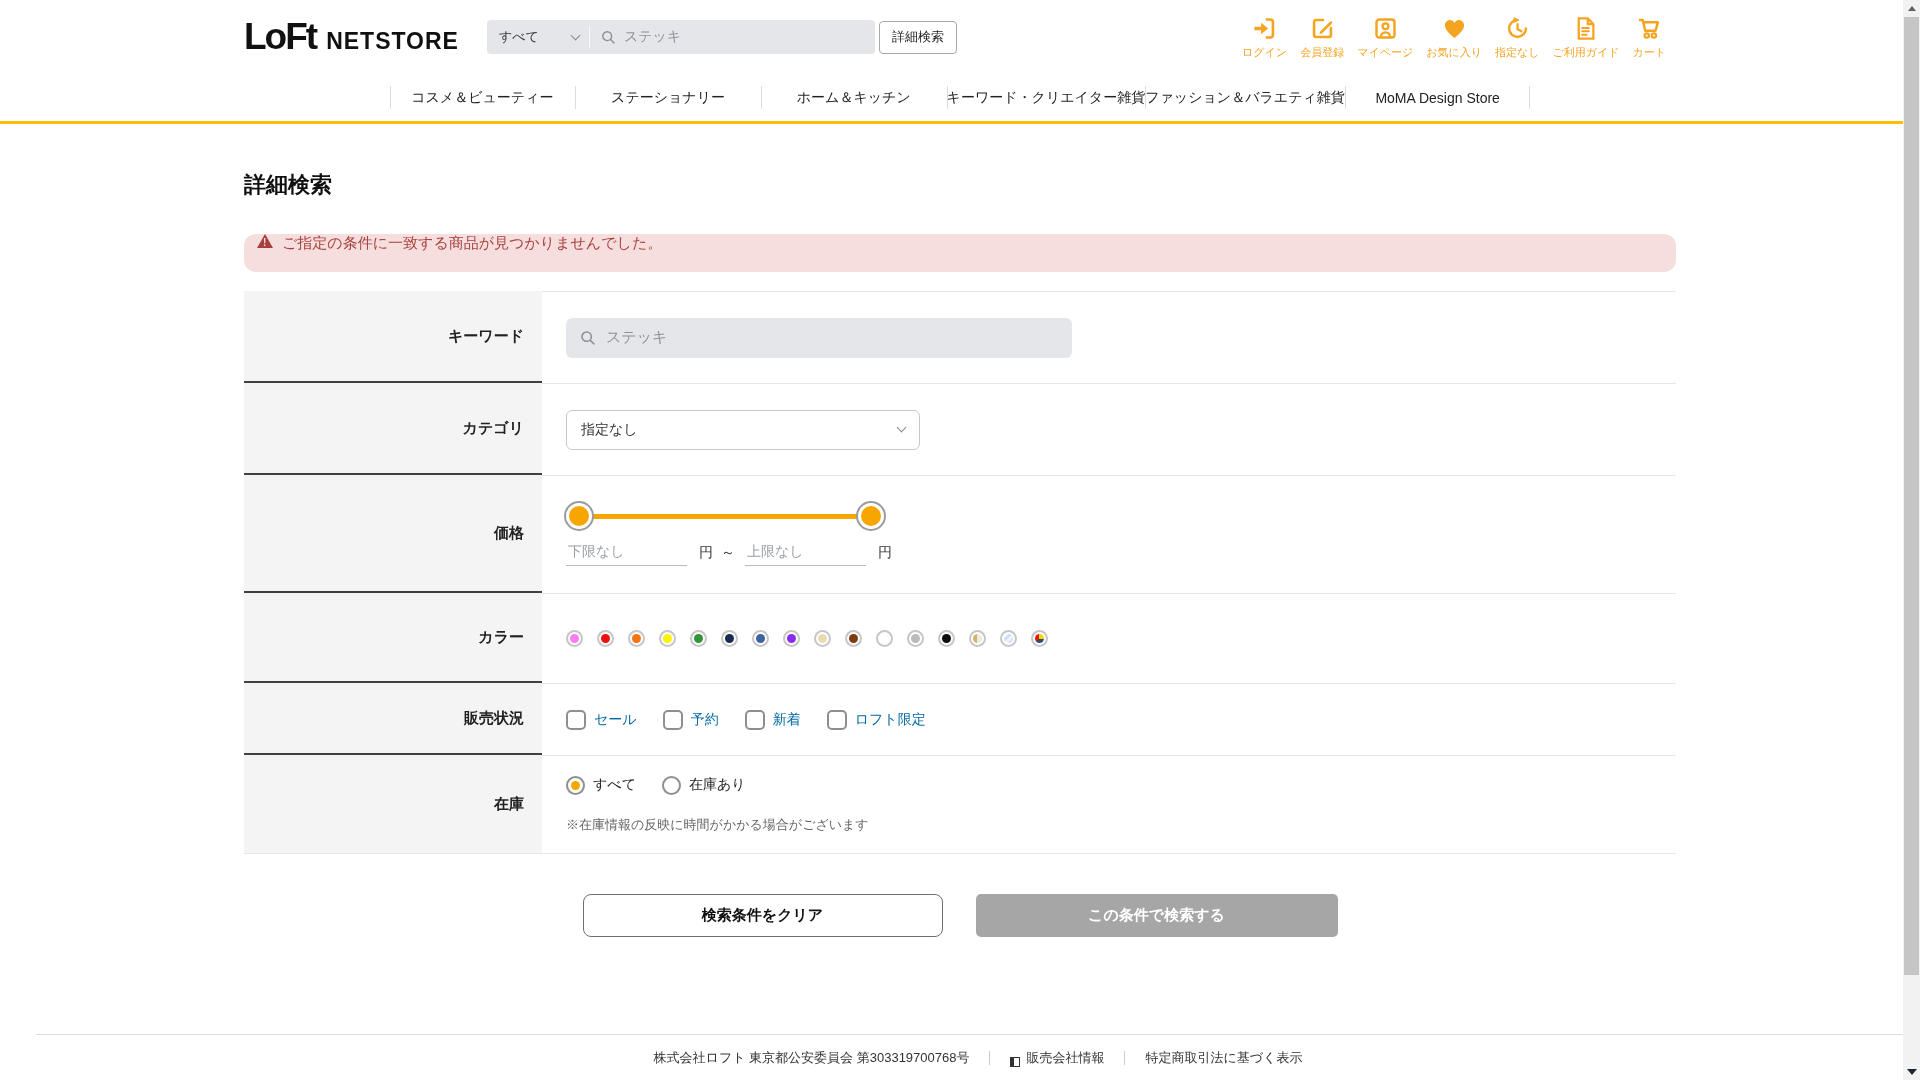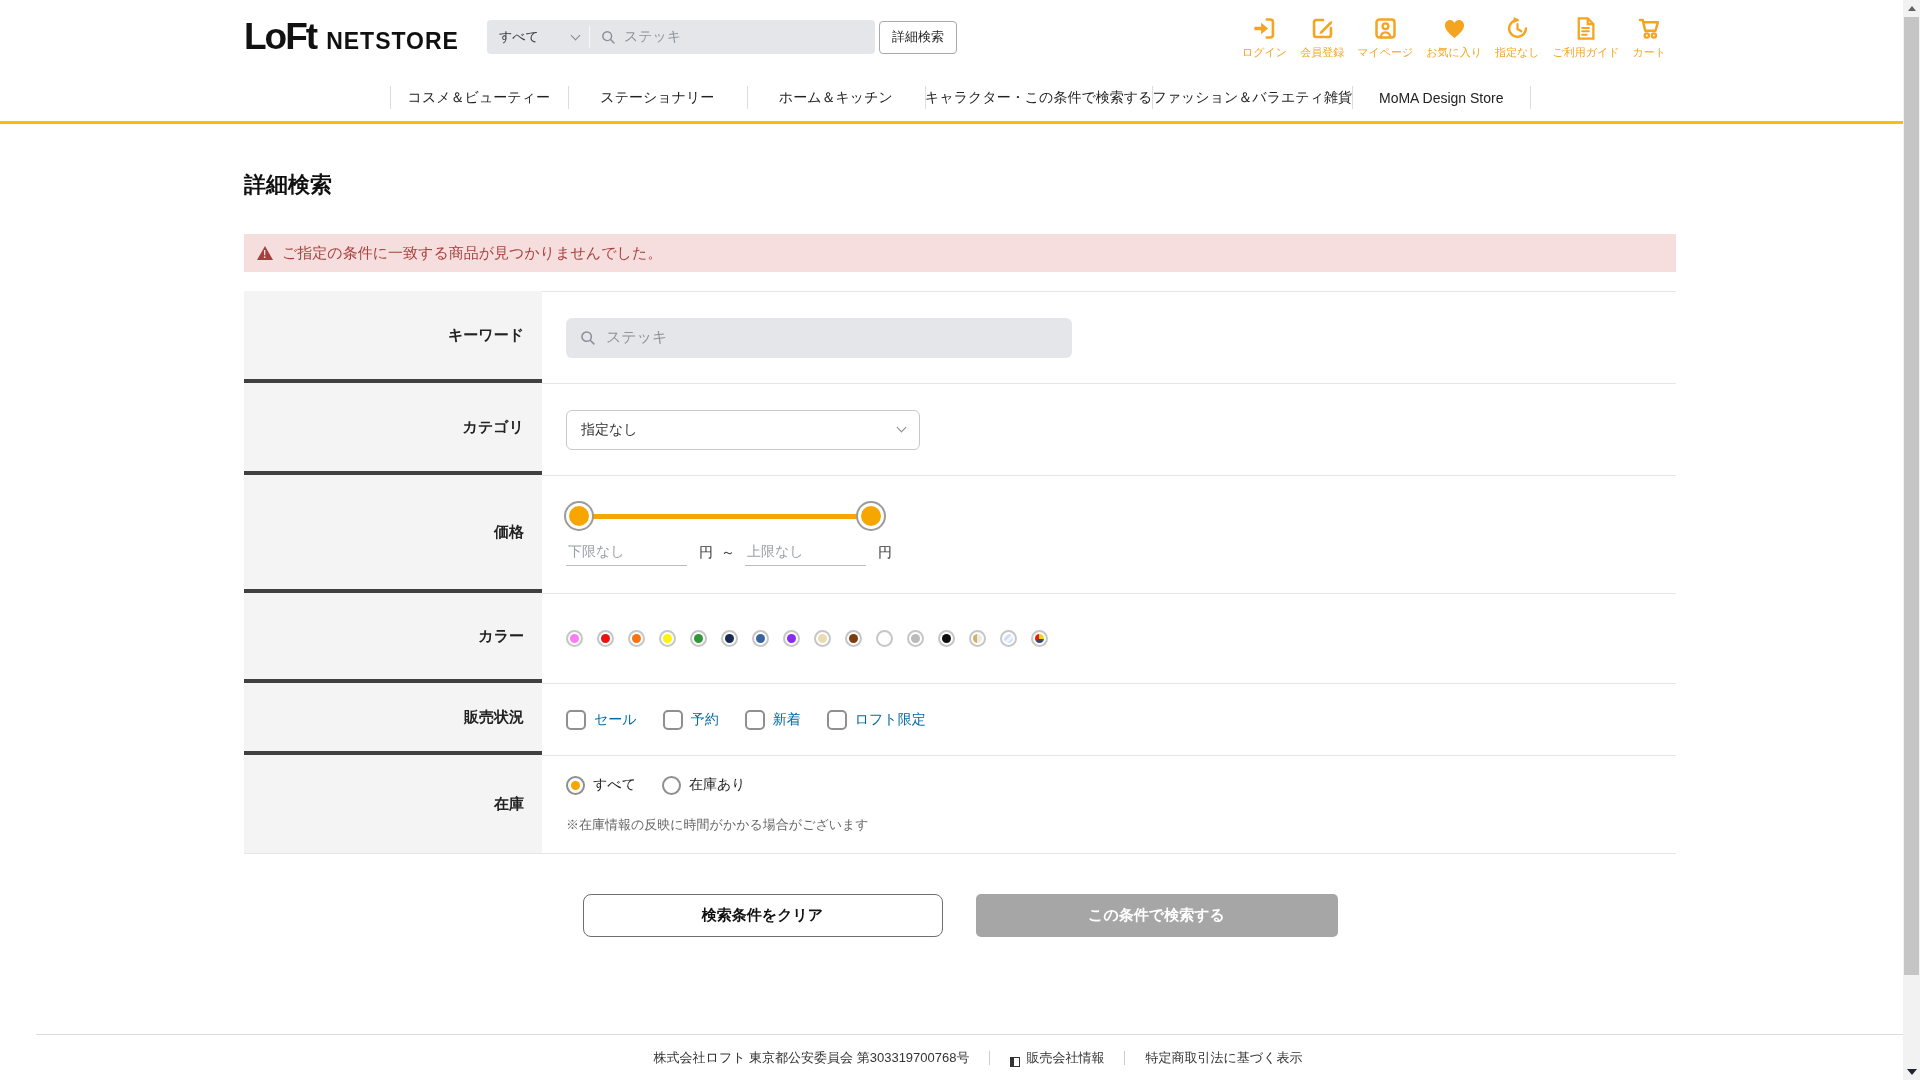--- a/index.html
+++ b/index.html
@@ -29,27 +29,27 @@
 
   
   .nav { border-bottom:3px solid #FCBE00; }
   .nav-inner { width:1141px; margin:0 auto; display:flex; height:47px; }
   .nav-item { flex:1; display:flex; align-items:center; justify-content:center; font-size:14px; color:#222; position:relative; cursor:pointer; white-space:nowrap; }
   .nav-item::before { content:''; position:absolute; left:0; top:12px; bottom:12px; width:1px; background:#DDD; }
   .nav-item:last-child::after { content:''; position:absolute; right:0; top:12px; bottom:12px; width:1px; background:#DDD; }
 
   
   .page-title { font-size:22px; font-weight:bold; margin-top:46px; color:#111; }
-  .error-banner { margin-top:34px; height:38px; background:#F6DEDE; display:flex; align-items:center; gap:9px; padding:0 13px; font-size:15px; color:#A8423E; }
+  .error-banner { margin-top:34px; height:38px; background:#F6DEDE; display:flex; align-items:flex-start; gap:9px; padding:0 13px; font-size:15px; color:#A8423E;border-radius:12px; }
   .warn-icon { position:relative; width:0; height:0; border-left:8px solid transparent; border-right:8px solid transparent; border-bottom:14px solid #A6403D; }
   .warn-icon::after { content:'!'; position:absolute; left:-2px; top:3px; font-size:10px; font-weight:bold; color:#F6DEDE; }
 
   .form-table { margin-top:19px; border-bottom:1px solid #E6E6E6; }
   .form-row { display:flex; }
-  .form-label { width:298px; background:#F4F4F4; display:flex; align-items:center; justify-content:flex-end; padding-right:18px; font-size:15px; font-weight:bold; color:#222; border-bottom:4px solid #404040; }
+  .form-label { width:298px; background:#F4F4F4; display:flex; align-items:center; justify-content:flex-end; padding-right:18px; font-size:15px; font-weight:bold; color:#222; border-bottom:2px solid #404040; }
   .form-row:last-child .form-label { border-bottom:0; }
   .form-content { flex:1; border-top:1px solid #E6E6E6; display:flex; flex-direction:column; justify-content:center; padding-left:24px; }
   .row-keyword { height:92px; } .row-category { height:92px; } .row-price { height:118px; }
   .row-color { height:90px; } .row-sales { height:72px; } .row-stock { height:98px; }
 
   .kw-box { width:506px; height:40px; background:#E4E6E9; border-radius:6px; display:flex; align-items:center; gap:10px; padding:0 13px; }
   .kw-box input { flex:1; background:transparent; border:none; outline:none; font-size:15px; color:#8E939B; font-family:inherit; }
 
   .select-box { width:354px; height:40px; background:#fff; border:1px solid #C9C9C9; border-radius:6px; display:flex; align-items:center; justify-content:space-between; padding:0 14px; font-size:14px; color:#333; cursor:pointer; }
 
@@ -179,21 +179,21 @@
           <span>カート</span>
         </a>
       </nav>
     </div>
 
     <div class="nav">
       <div class="nav-inner">
         <div class="nav-item">コスメ＆ビューティー</div>
         <div class="nav-item">ステーショナリー</div>
         <div class="nav-item">ホーム＆キッチン</div>
-        <div class="nav-item">キャラクター・この条件で検索する</div>
+        <div class="nav-item">キーワード・クリエイター雑貨</div>
         <div class="nav-item">ファッション＆バラエティ雑貨</div>
         <div class="nav-item">MoMA Design Store</div>
       </div>
     </div>
   </header>
 
   <main class="container">
     <h1 class="page-title">詳細検索</h1>
 
     <div class="error-banner">

